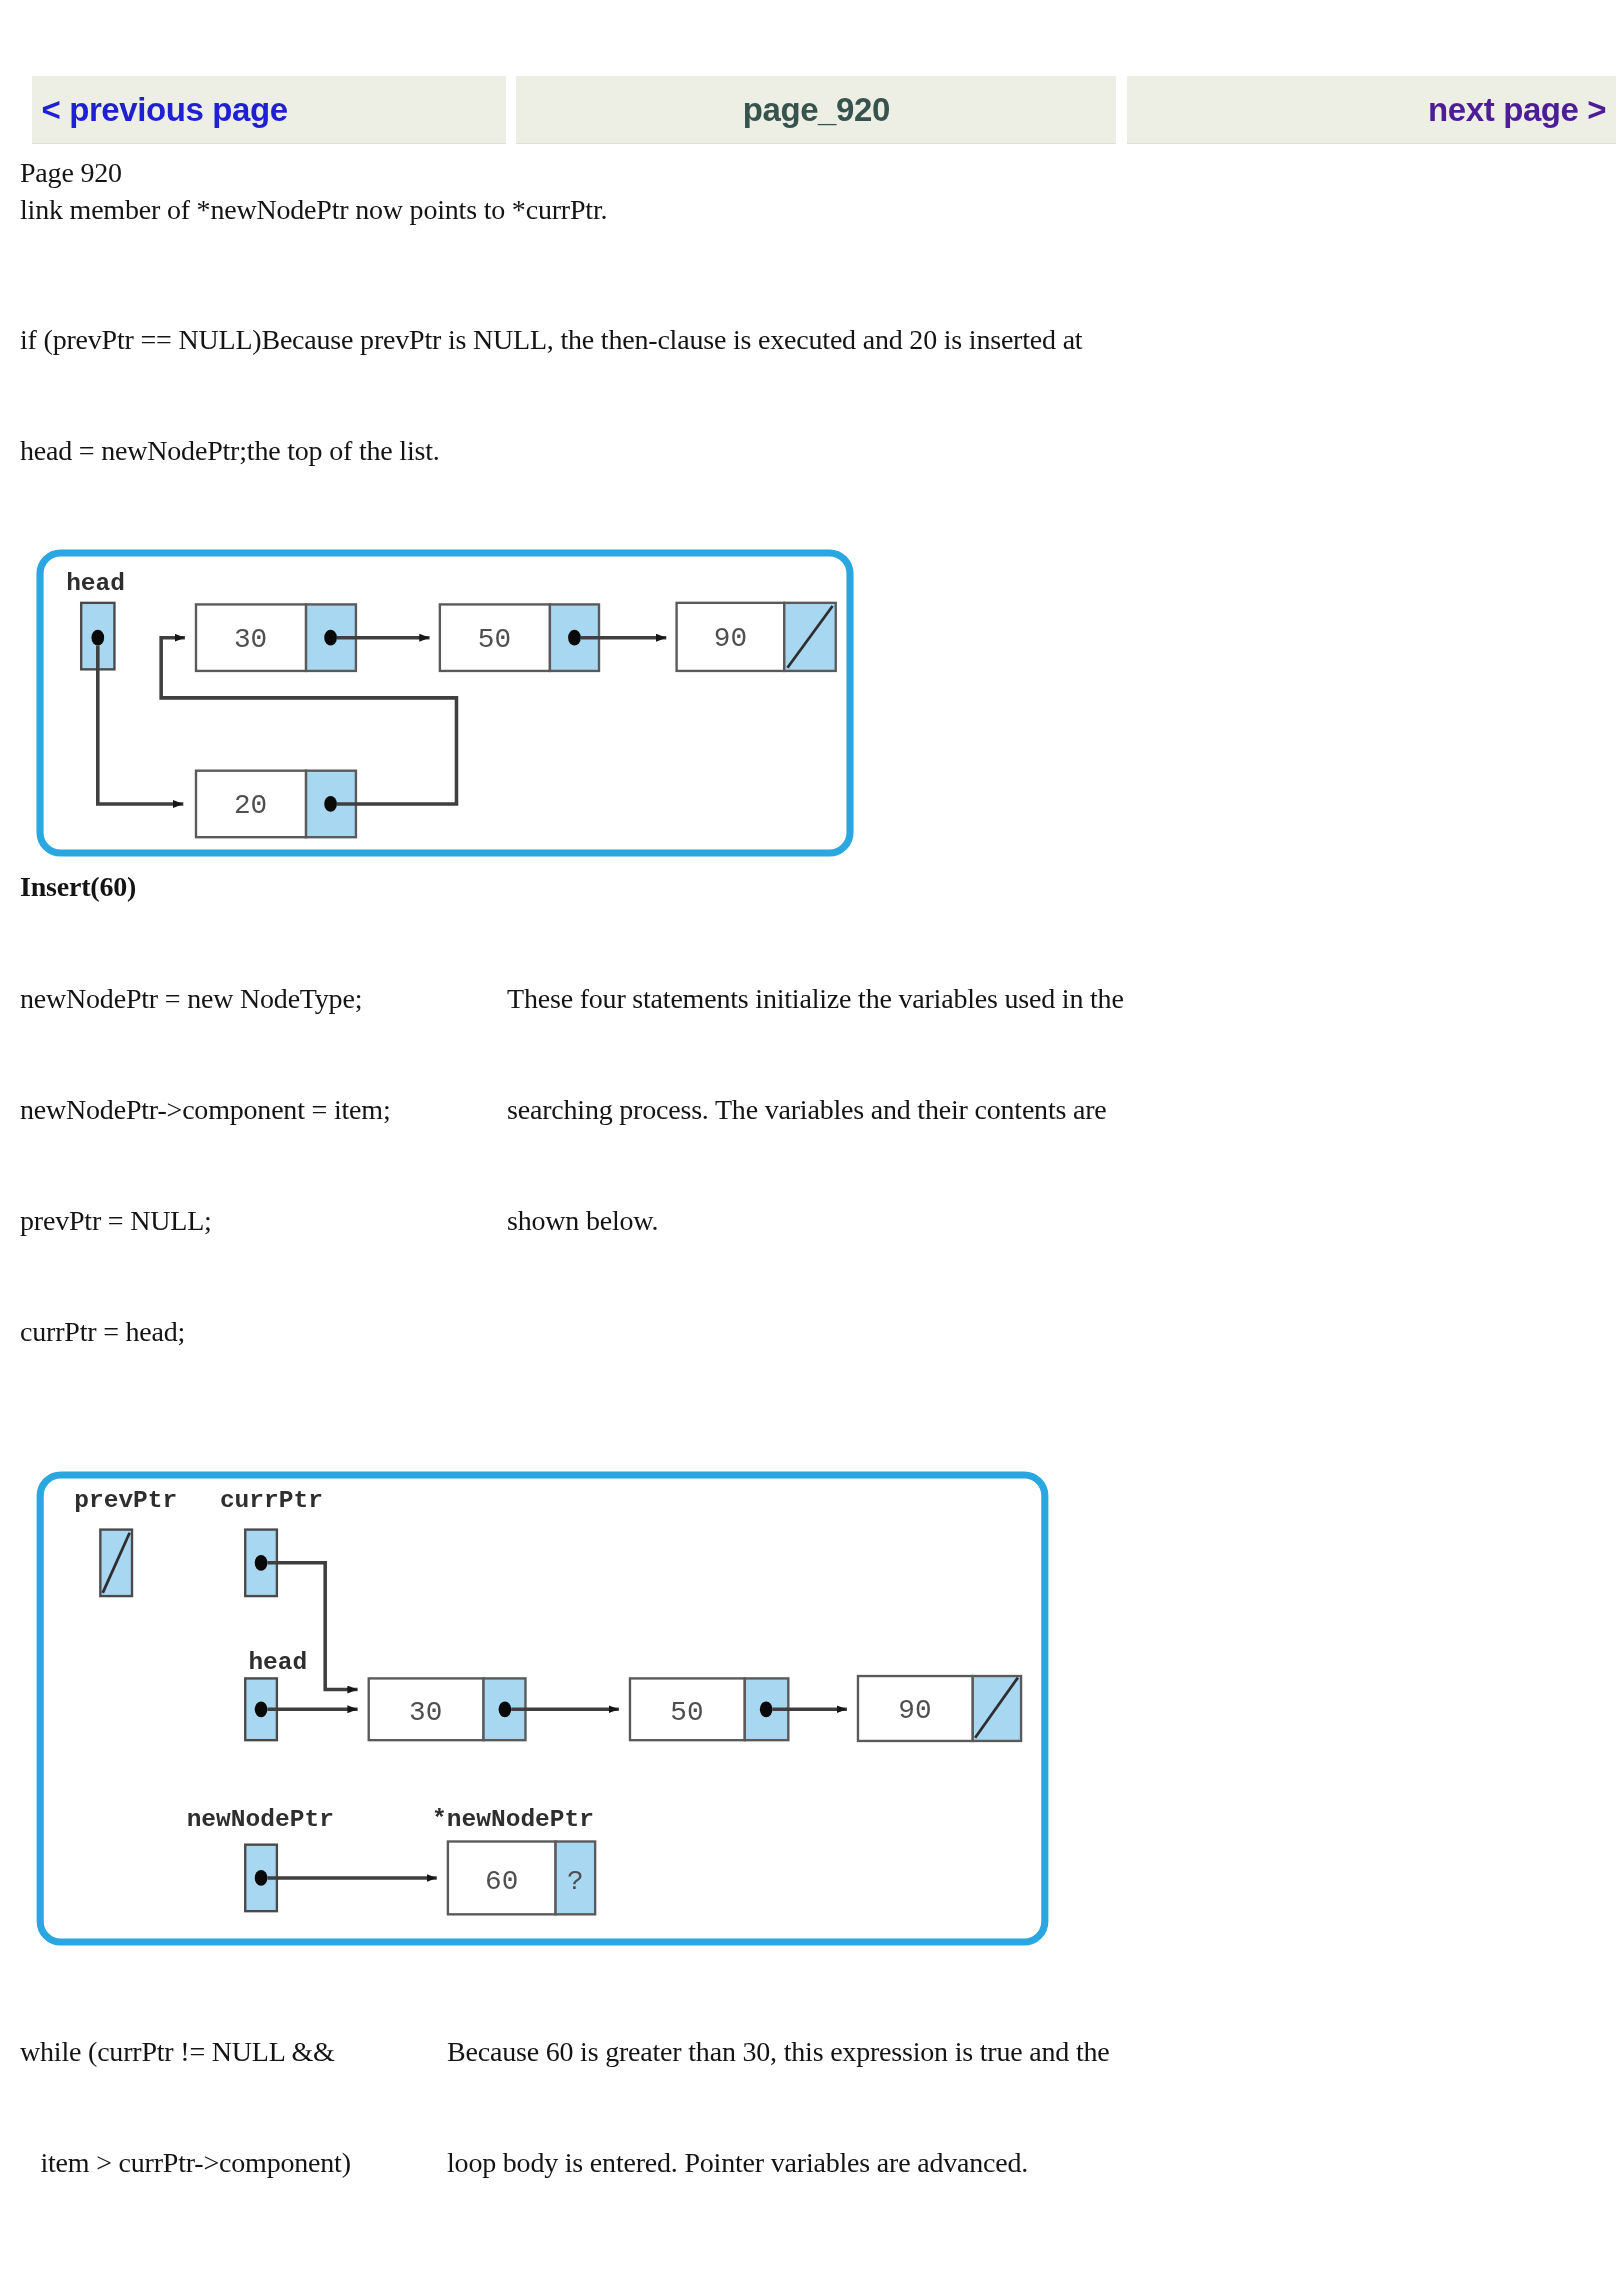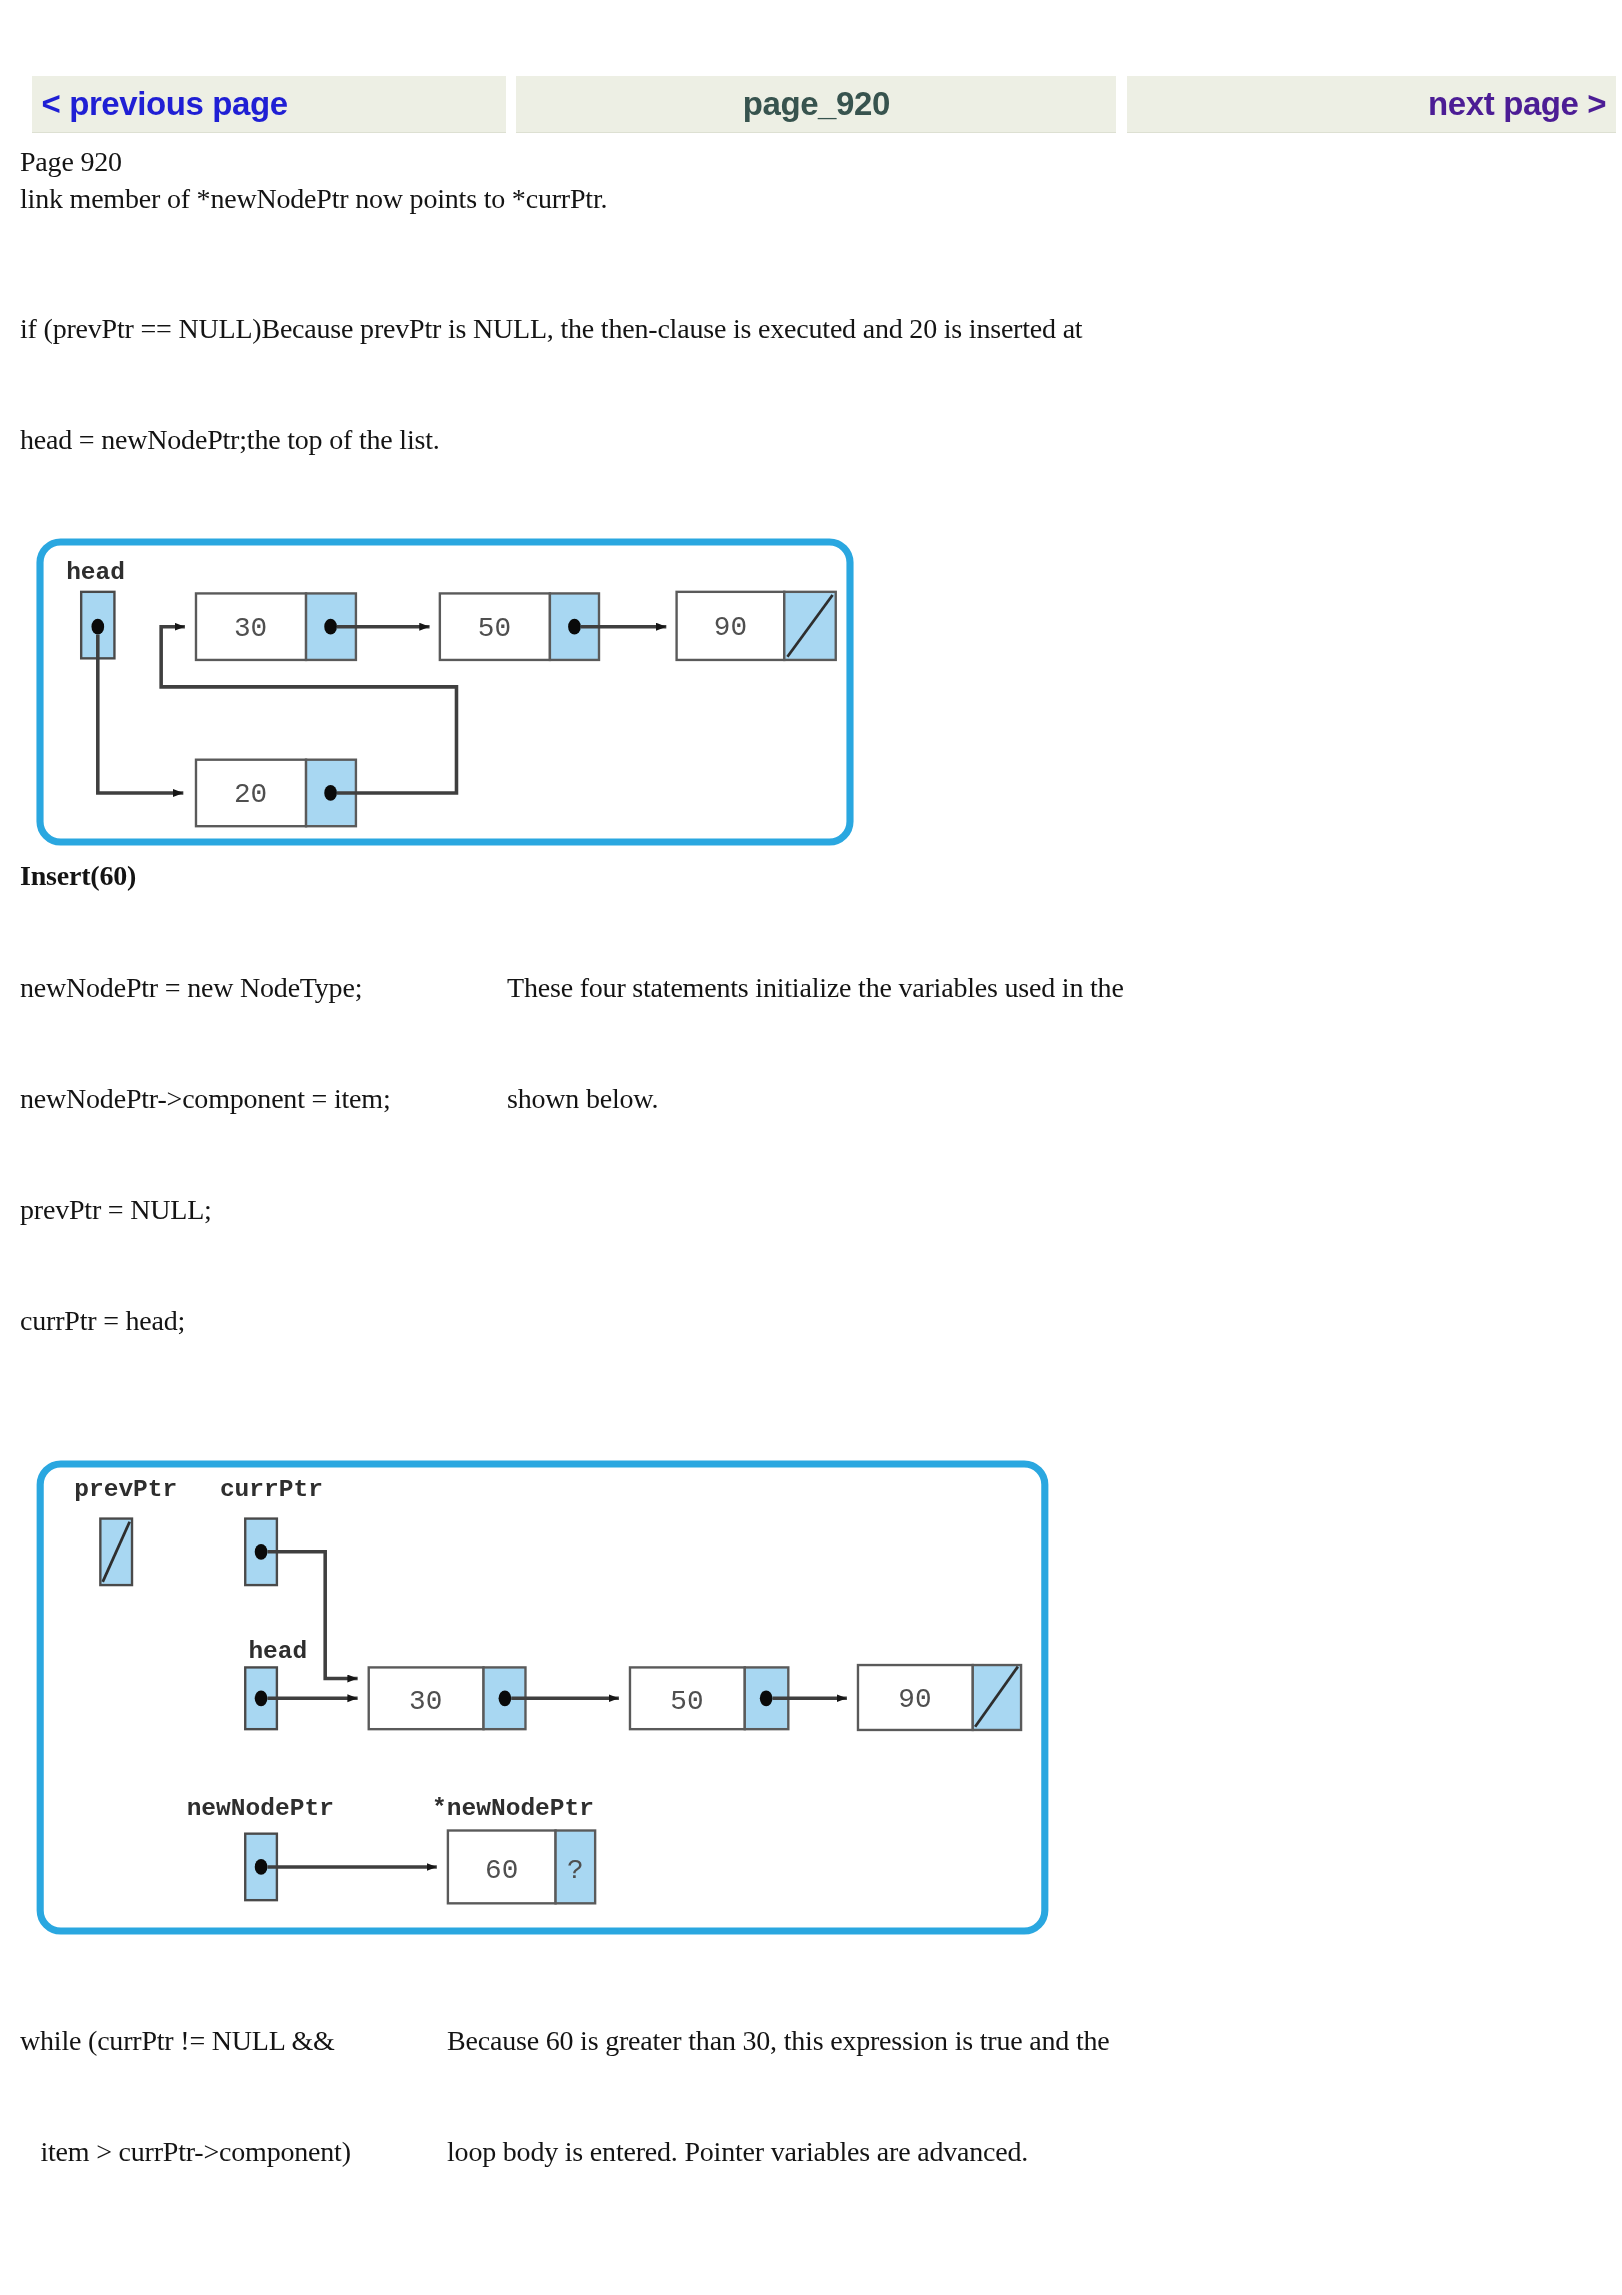--- a/index.html
+++ b/index.html
@@ -12,21 +12,21 @@
     background: #ffffff;
     font-family: "Liberation Sans", sans-serif;
     color: #141414;
   }
   
   .navbar {
     display: flex;
     gap: 10.3px;
     margin-left: 32px;
     margin-right: 6.3px;
-    height: 57px;
+    height: 68px;
     justify-content: space-between;
   }
   .navbar .cell {
     background: #EDEFE4;
     border-bottom: 1.6px solid #dde0d2;
     display: flex;
     align-items: center;
     font-size: 33px;
     font-weight: bold;
     letter-spacing: -0.4px;
@@ -149,20 +149,21 @@
 
   <div class="txt heading-bold">Insert(60)</div>
 
   <div class="two-col init txt">
     <div>newNodePtr = new NodeType;</div>
     <div>newNodePtr-&gt;component = item;</div>
     <div>prevPtr = NULL;</div>
     <div>currPtr = head;</div>
     <div class="expl-abs">
       <div>These four statements initialize the variables used in the</div>
+      <div>searching process. The variables and their contents are</div>
       <div>shown below.</div>
     </div>
   </div>
 
   <svg class="diagram d2" width="1013" height="475" viewBox="0 0 1279 600">
     <rect class="frame" x="5" y="5" width="1269" height="590" rx="26"></rect>
 
     <text class="dlabel" x="48" y="46">prevPtr</text>
     <text class="dlabel" x="232" y="46">currPtr</text>
 

